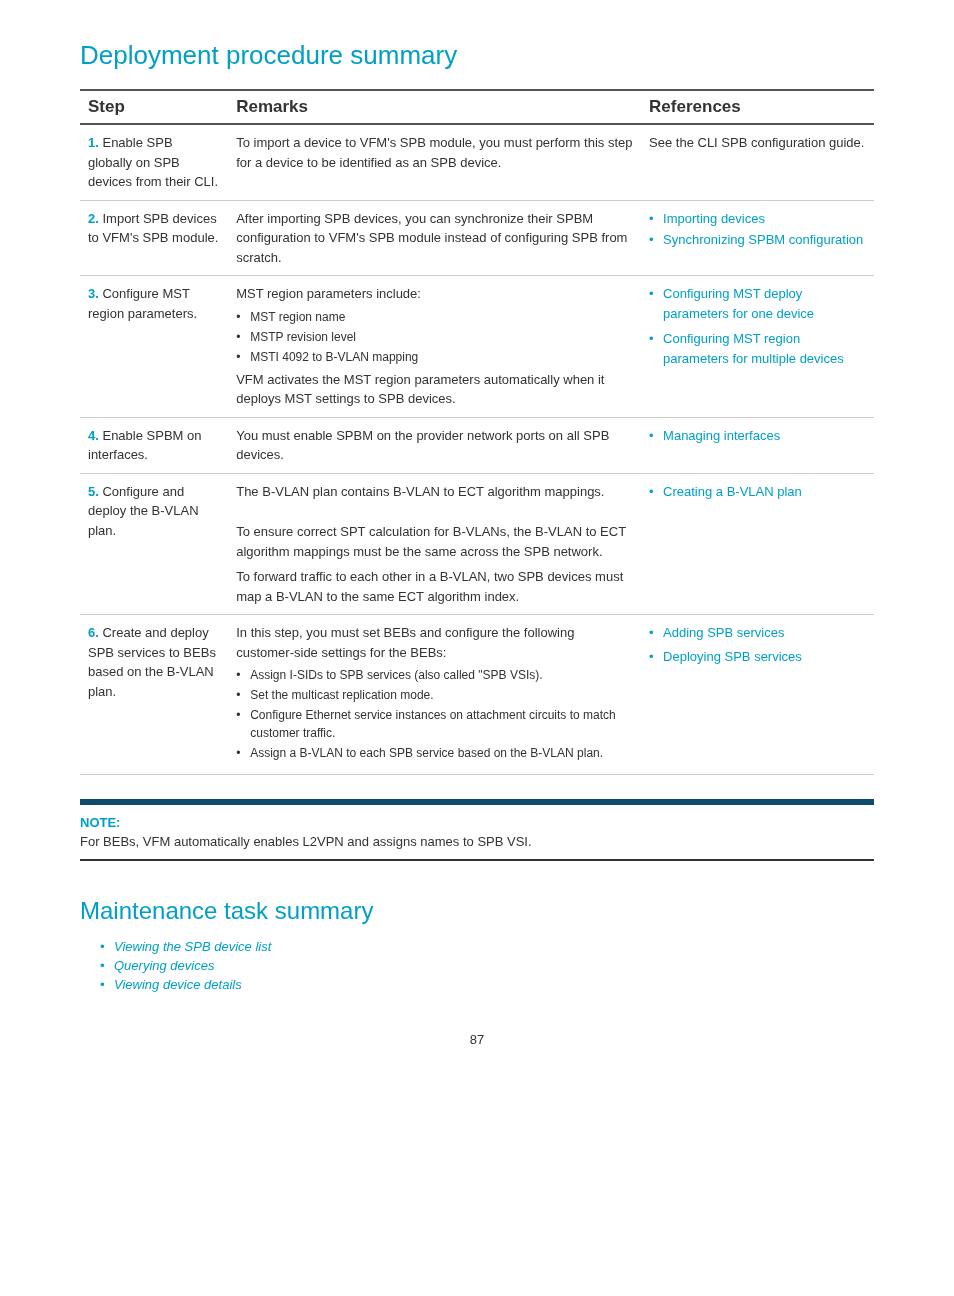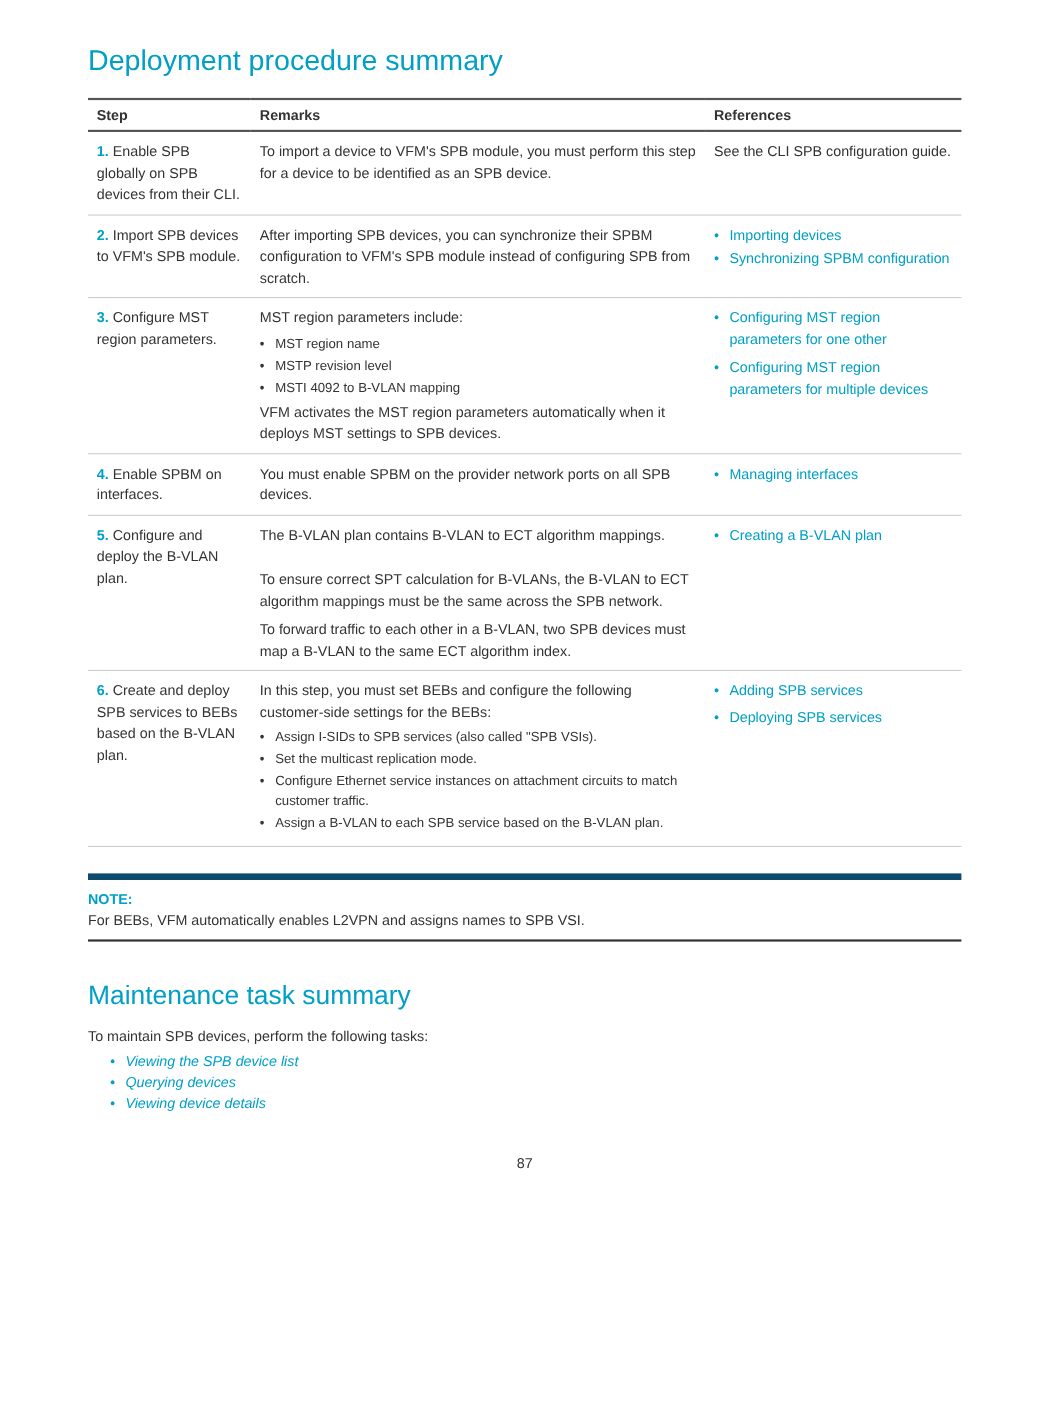--- a/index.html
+++ b/index.html
@@ -30,21 +30,21 @@
       margin-bottom: 24px;
     }
     thead tr {
       border-top: 2px solid #555;
       border-bottom: 2px solid #555;
     }
     thead th {
       text-align: left;
       padding: 6px 8px;
       font-weight: bold;
-      font-size: 13px;
+      font-size: 17px;
     }
     tbody tr {
       border-bottom: 1px solid #ccc;
       vertical-align: top;
     }
     tbody td {
       padding: 8px 8px;
       vertical-align: top;
       font-size: 13px;
       line-height: 1.5;
@@ -192,21 +192,21 @@
         <span>MST region parameters include:</span>
         <ul class="body-list">
           <li>MST region name</li>
           <li>MSTP revision level</li>
           <li>MSTI 4092 to B-VLAN mapping</li>
         </ul>
         <span>VFM activates the MST region parameters automatically when it deploys MST settings to SPB devices.</span>
       </td>
       <td>
         <ul class="ref-list">
-          <li><a class="link" href="#">Configuring MST region parameters for one other</a></li>
+          <li><a class="link" href="#">Configuring MST deploy parameters for one device</a></li>
           <li style="margin-top:6px;"><a class="link" href="#">Configuring MST region parameters for multiple devices</a></li>
         </ul>
       </td>
     </tr>
 
     <tr>
       <td>
         <span class="step-num">4.</span>
         <span>Enable SPBM on interfaces.</span>
       </td>
@@ -260,21 +260,20 @@
 </table>
 
 <div class="note-box">
   <div class="note-label">NOTE:</div>
   <div class="note-text">For BEBs, VFM automatically enables L2VPN and assigns names to SPB VSI.</div>
 </div>
 
 <h2>Maintenance task summary</h2>
 
 <div class="maint-section">
-  <p class="maint-intro">To maintain SPB devices, perform the following tasks:</p>
   <ul class="maint-list">
     <li>
       <a class="link" href="#">Viewing the SPB device list</a>
     </li>
     <li>
       <a class="link" href="#">Querying devices</a>
     </li>
     <li>
       <a class="link" href="#">Viewing device details</a>
     </li>

